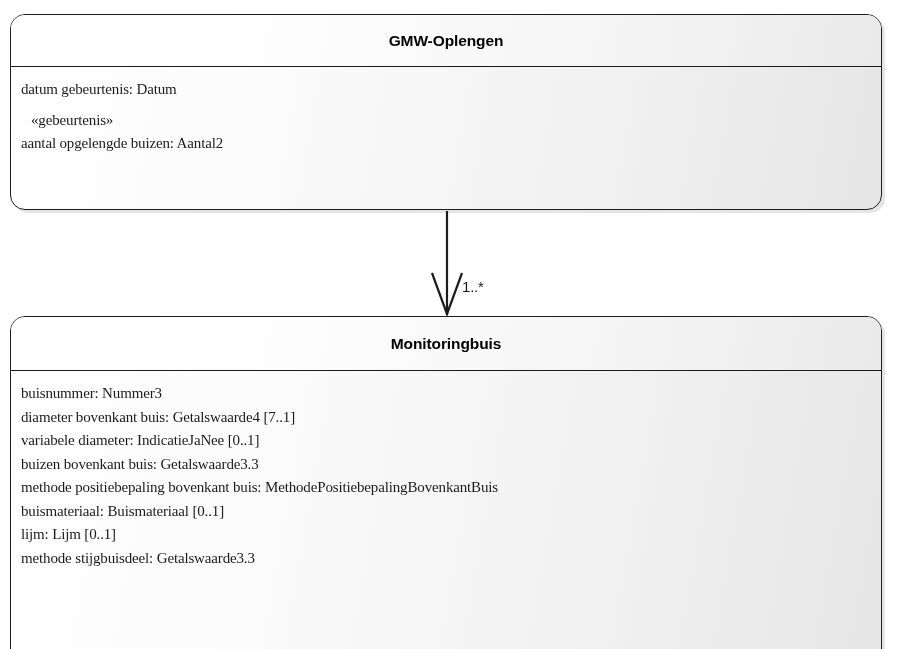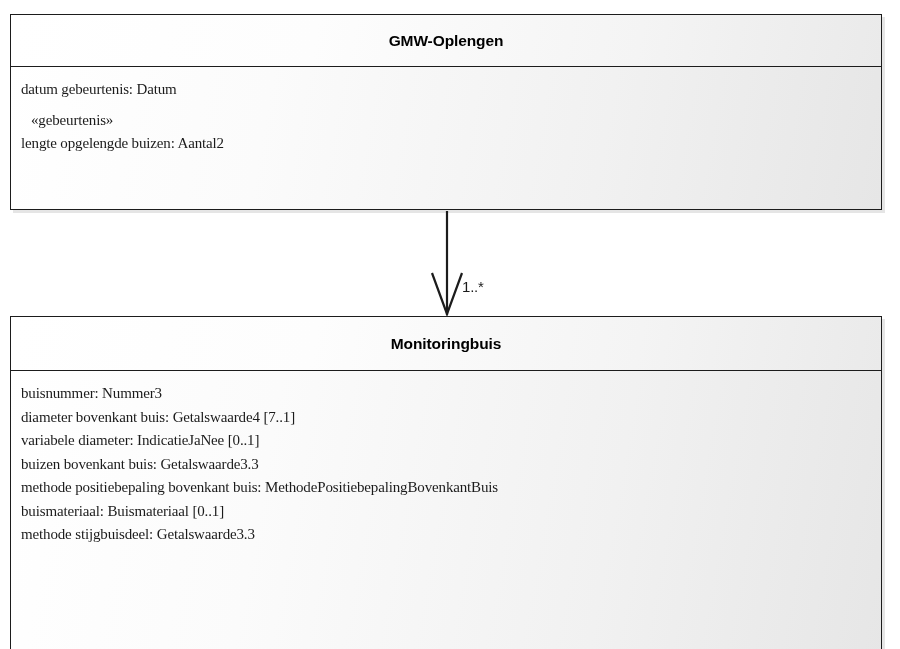--- a/index.html
+++ b/index.html
@@ -18,21 +18,21 @@
   .diagram {
     position: absolute;
     inset: 0;
   }
 
   
   .uml-class {
     position: absolute;
     box-sizing: border-box;
     border: 1.6px solid #1c1c1c;
-    border-radius: 0;
+    border-radius: 15px;
     background: linear-gradient(100deg, #ffffff 0%, #fbfbfb 30%, #f1f1f1 68%, #e6e6e6 100%);
     box-shadow: 3px 3px 0 0 rgba(0,0,0,0.10);
     overflow: hidden;
   }
 
   .uml-class-header {
     box-sizing: border-box;
     width: 100%;
     text-align: center;
     font-weight: bold;
@@ -103,36 +103,37 @@
 </head>
 <body>
 
 <div class="diagram">
 
   <div class="uml-class" id="class-gmw-oplengen">
     <div class="uml-class-header">GMW-Oplengen</div>
     <div class="uml-class-attrs">
       <div class="attr-line">datum gebeurtenis: Datum</div>
       <div class="attr-line stereotype">«gebeurtenis»</div>
-      <div class="attr-line">lengte opgelengde buizen: Aantal2</div>
+      <div class="attr-line">aantal opgelengde buizen: Aantal2</div>
     </div>
   </div>
 
   <svg class="connector" viewBox="0 0 900 649" xmlns="http://www.w3.org/2000/svg">
     <line x1="447" y1="211" x2="447" y2="315" stroke="#1c1c1c" stroke-width="2.2"></line>
     <path d="M 432 273 L 447 314 L 462 273" fill="none" stroke="#1c1c1c" stroke-width="2.2" stroke-linejoin="miter" stroke-linecap="butt"></path>
   </svg>
   <div class="multiplicity-label">1..*</div>
 
   <div class="uml-class" id="class-monitoringbuis">
     <div class="uml-class-header">Monitoringbuis</div>
     <div class="uml-class-attrs">
       <div class="attr-line">buisnummer: Nummer3</div>
       <div class="attr-line">diameter bovenkant buis: Getalswaarde4 [7..1]</div>
       <div class="attr-line">variabele diameter: IndicatieJaNee [0..1]</div>
       <div class="attr-line">buizen bovenkant buis: Getalswaarde3.3</div>
       <div class="attr-line">methode positiebepaling bovenkant buis: MethodePositiebepalingBovenkantBuis</div>
       <div class="attr-line">buismateriaal: Buismateriaal [0..1]</div>
+      <div class="attr-line">lijm: Lijm [0..1]</div>
       <div class="attr-line">methode stijgbuisdeel: Getalswaarde3.3</div>
     </div>
   </div>
 
 </div>
 
 </body></html>

